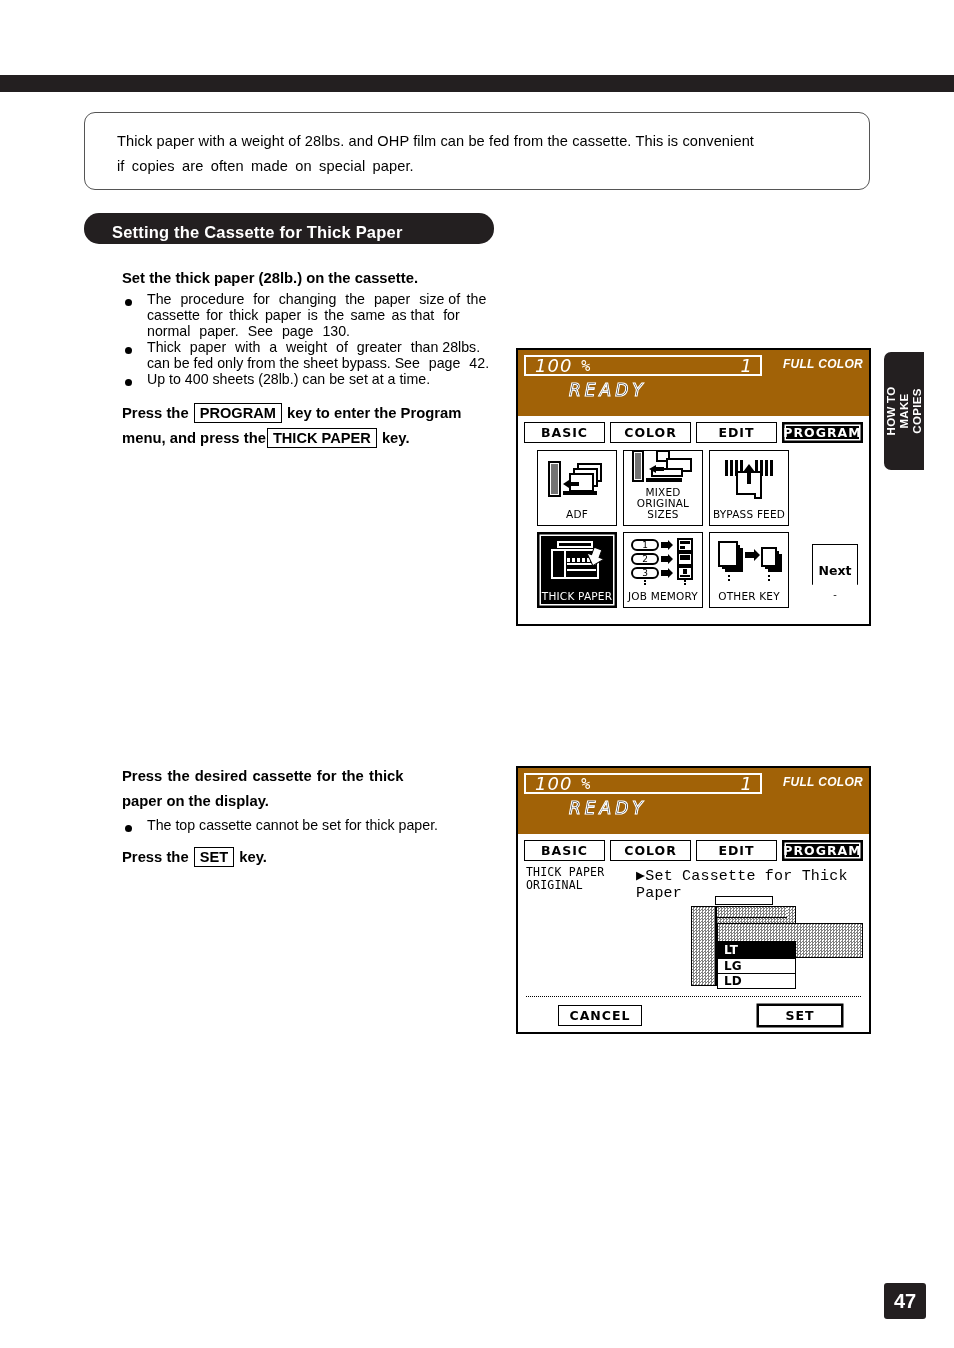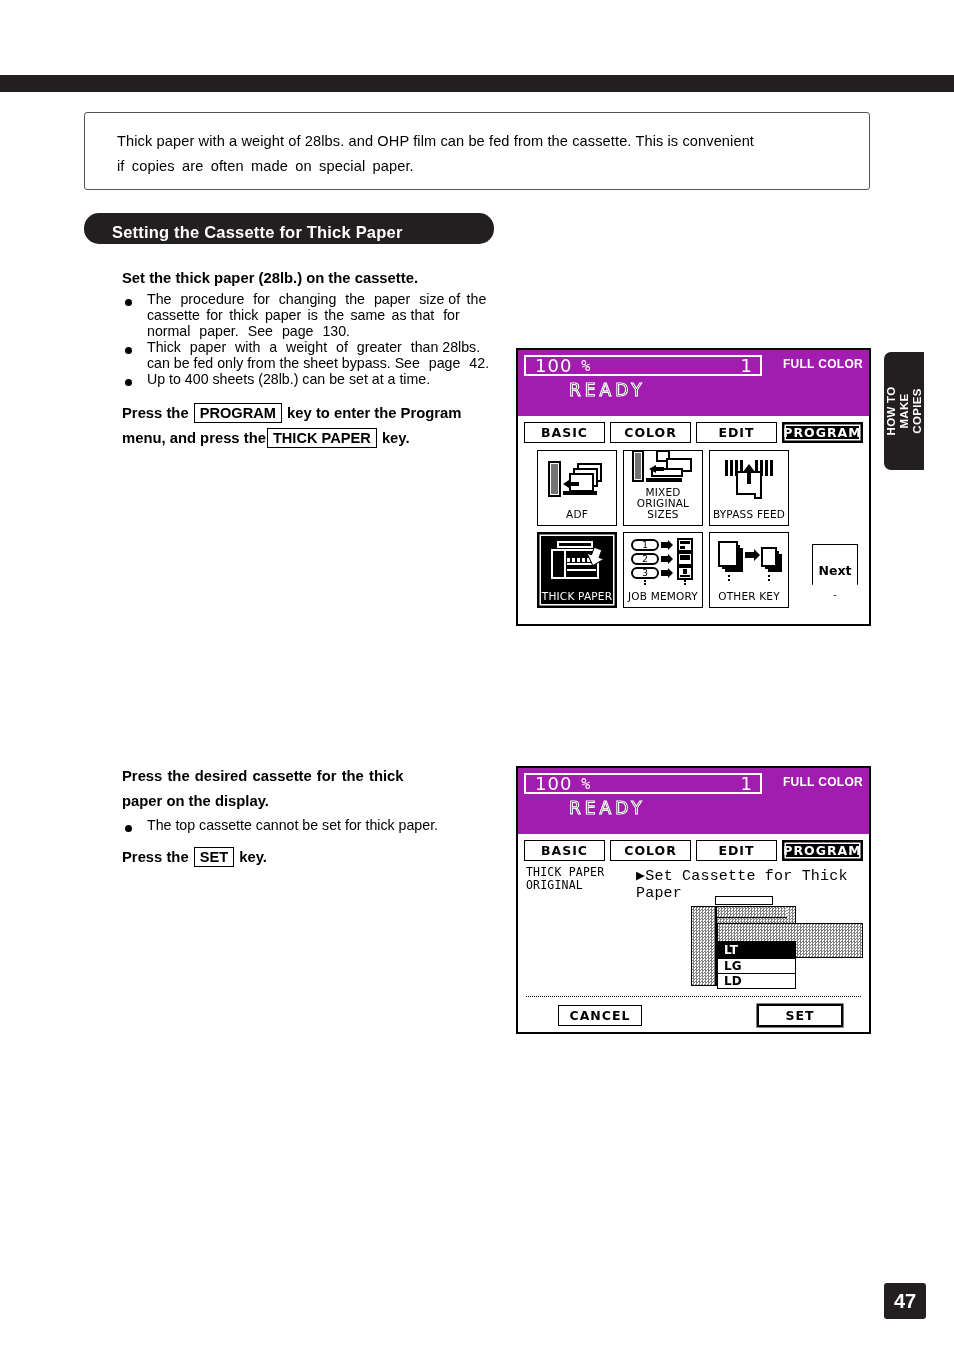--- a/index.html
+++ b/index.html
@@ -7,21 +7,21 @@
     width:954px;height:1348px;background:#ffffff;
     font-family:"Liberation Sans", sans-serif;
     color:#000;position:relative;overflow:hidden;
   }
   
   .top-bar{position:absolute;left:0;top:75px;width:954px;height:17px;background:#231f20;}
 
   
   .callout{
     position:absolute;left:84px;top:112px;width:786px;height:78px;
-    border:1.6px solid #555;border-radius:3px;box-sizing:border-box;
+    border:1.6px solid #555;border-radius:11px;box-sizing:border-box;
   }
   .callout p{
     margin:0;padding:16px 26px 0 32px;
     font-size:14.6px;line-height:25px;letter-spacing:.1px;
     font-family:"Liberation Sans", sans-serif;
   }
   .callout p .ln2{display:block;word-spacing:3.2px;}
 
   
   .sec-head{
@@ -54,21 +54,21 @@
     line-height:18px;font-weight:bold;font-size:14.6px;margin:0 1px;
     vertical-align:baseline;
   }
   sup{font-size:9.5px;}
 
   
   .lcd{
     position:absolute;background:#fff;border:2px solid #000;box-sizing:border-box;
     font-family:"DejaVu Sans Mono", monospace;
   }
-  .lcd-top{background:#a21caf;color:#fff;position:relative;}
+  .lcd-top{background:#a16207;color:#fff;position:relative;font-style:italic;}
   .zoombox{
     position:absolute;left:6px;top:5px;height:21px;border:2px solid #fff;
     box-sizing:border-box;display:flex;align-items:center;
   }
   .zoomval{font-size:18px;letter-spacing:1px;padding-left:9px;font-family:"DejaVu Sans", sans-serif;}
   .pct{font-size:15px;padding-left:9px;}
   .copies{
     position:absolute;right:8px;font-size:18px;font-family:"DejaVu Sans", sans-serif;
   }
   .fullcolor{

